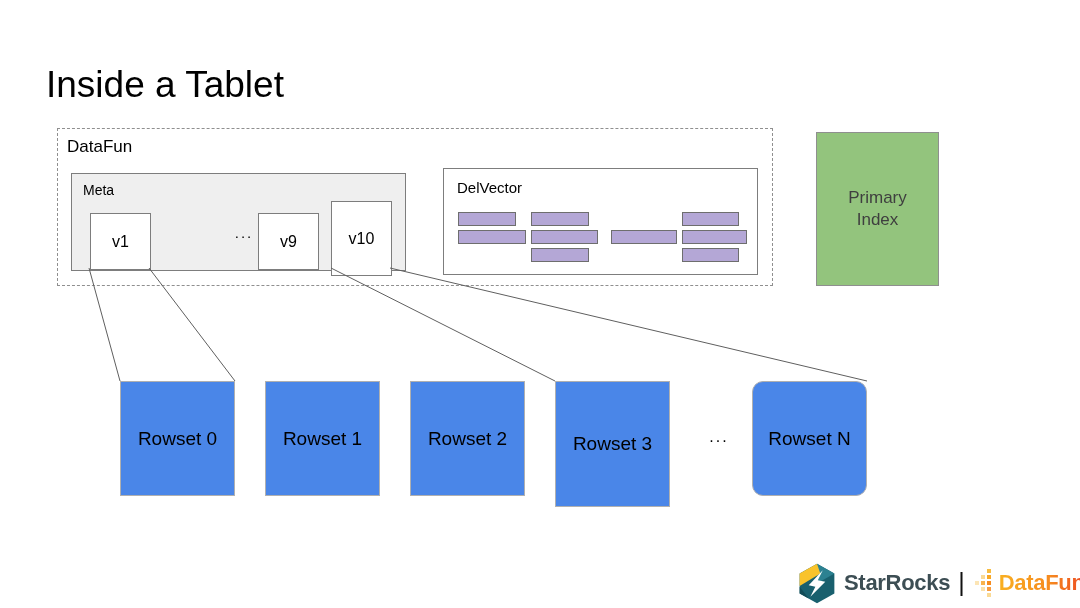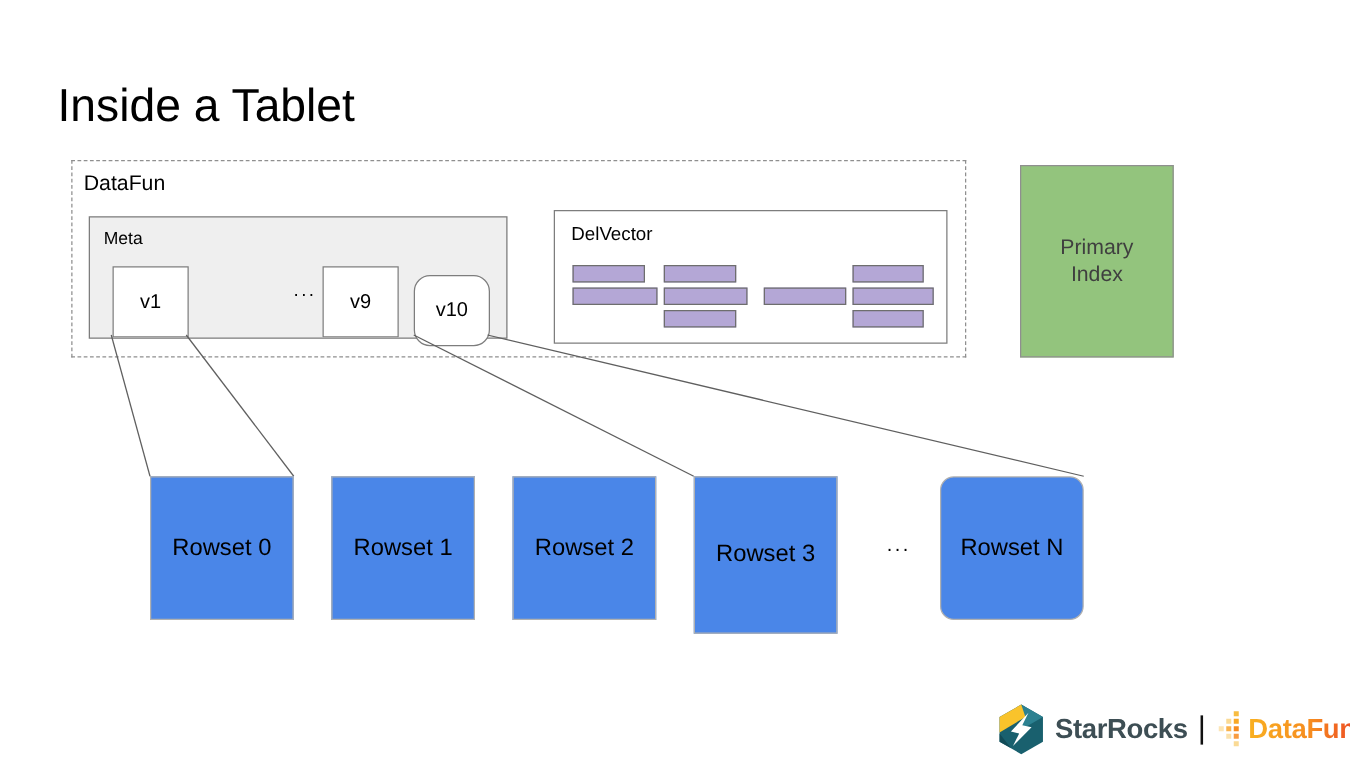--- a/index.html
+++ b/index.html
@@ -68,21 +68,21 @@
 
     <div class="meta">
       <div class="meta-label">Meta</div>
       <div class="meta-ellipsis">...</div>
     <div class="vbox" style="left: 18px; top: 39px; width: 61px; height: 57px;">
           <span>v1</span>
         </div>
         <div class="vbox" style="left: 186px; top: 39px; width: 61px; height: 57px;">
           <span>v9</span>
         </div>
-        <div class="vbox" style="left: 259px; top: 46px; width: 61px; height: 57px; border-radius: 13px;">
+        <div class="vbox" style="left: 259px; top: 27px; width: 61px; height: 75px;">
           <span>v10</span>
         </div>
       </div>
 
     <div class="delvector">
       <div class="delvector-label">DelVector</div>
     <div class="dvbar" style="left: 14px; top: 43px; width: 58px; height: 14px;"></div>
         <div class="dvbar" style="left: 14px; top: 61px; width: 68px; height: 14px;"></div>
         <div class="dvbar" style="left: 87px; top: 43px; width: 58px; height: 14px;"></div>
         <div class="dvbar" style="left: 87px; top: 61px; width: 67px; height: 14px;"></div>

